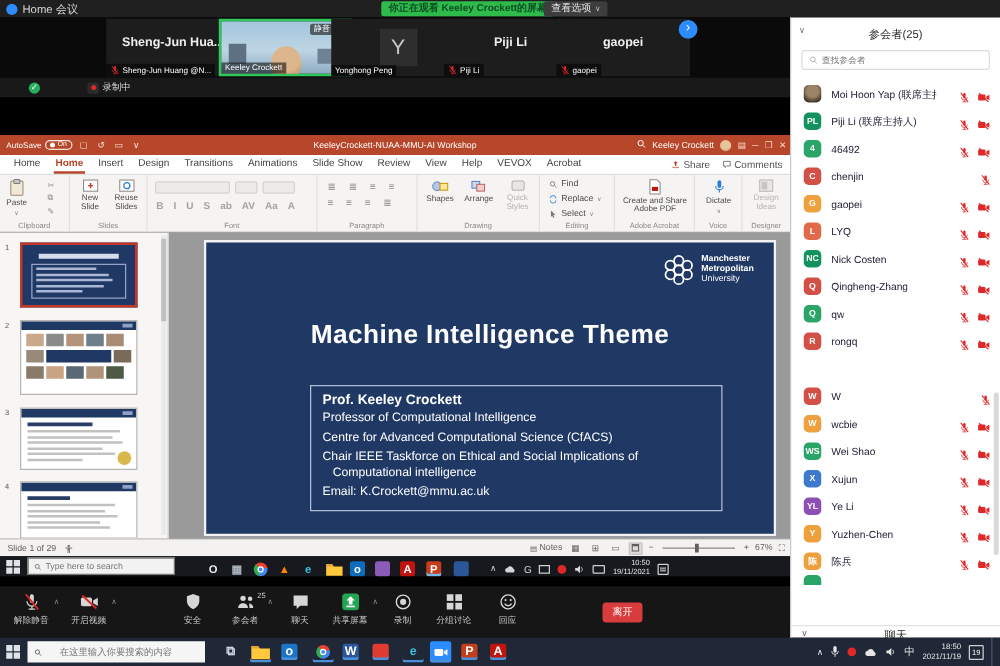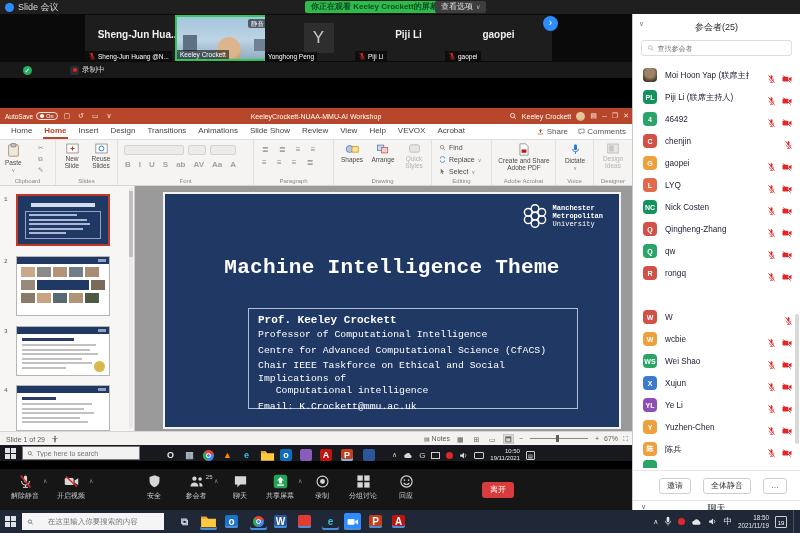--- a/index.html
+++ b/index.html
@@ -79,21 +79,21 @@
   .grp { position:absolute; top:0; height:45px; border-right:1px solid #e3e1df; }
   .grplabel { position:absolute; bottom:1px; left:0; right:0; text-align:center; font-size:6px; color:#8a8886; }
   .bigbtn { position:absolute; display:flex; flex-direction:column; align-items:center; gap:1px; color:#4a4a4a; text-align:center; }
   .ml { white-space:pre-line; line-height:1.15; text-align:center; }
   .combo { position:absolute; background:#ecebe9; border:1px solid #d5d2cf; border-radius:2px; }
   .fbtn { color:#a5a3a1; font-weight:bold; font-size:8px; }
   .gicon { color:#8a8886; }
   .disab { color:#b5b3b1; }
 
   
-  #ppt-content { left:0; top:108px; width:632px; height:245px; background:#9a9a9a; overflow:hidden;font-family:Liberation Mono, monospace; }
+  #ppt-content { left:0; top:108px; width:632px; height:245px; background:#9a9a9a; overflow:hidden; }
   #thumbs { position:absolute; left:0; top:0; width:135px; height:245px; background:#f7f6f5; border-right:1px solid #cfcdcb; }
   .thumbno { position:absolute; left:4px; font-size:6px; color:#555; }
   .thumb { position:absolute; left:16px; width:94px; background:#fff; border:1px solid #b8b6b4; overflow:hidden; }
   #thumb1 { top:8px; height:52px; background:#203864; border:2px solid #c0392b; }
   #thumb1 .tl { margin:7px auto 4px; width:64px; height:4px; background:#d4dcee; }
   #thumb1 .tbox { margin:2px 7px; border:1px solid #93a2c6; height:28px; padding:2px 3px; }
   #thumb1 .tbox i { display:block; height:2px; background:#aab7d6; margin-bottom:2.5px; }
   .thumbhdr { height:7px; background:#203864; position:relative; }
   .thumbhdr::after { content:""; position:absolute; right:3px; top:2px; width:8px; height:3px; background:#8fa0c4; }
   #thumb2 { top:70px; height:60px; }
@@ -193,21 +193,21 @@
   #chattitle { position:absolute; left:0; right:0; top:488px; text-align:center; font-size:9px; color:#2b2b2b; }
   #pscroll { position:absolute; right:1px; top:300px; width:4px; height:130px; background:#d9d9d9; border-radius:2px; }
 </style>
 </head>
 <body>
 
 <div id="root">
 
   <div id="topbar" class="abs">
     <span class="zicon"></span>
-    <span class="ztitle">Slide 会议</span>
+    <span class="ztitle">Home 会议</span>
   </div>
   <div id="watchbadge" class="abs" style="background: rgb(47, 187, 76);">你正在观看 Keeley Crockett的屏幕</div>
   <div id="viewopt" class="abs">
     <span>查看选项</span><span class="c">∨</span>
   </div>
 
   <div id="videostrip" class="abs">
       <div class="vtile" style="left: 85px;">
         <div class="vname">Sheng-Jun Hua...</div>
         <div class="vlabel">
@@ -1096,24 +1096,19 @@
               </svg></span>
             <span class="ci"><svg width="100%" height="100%" viewBox="0 0 16 16">
                 <rect x="0.8" y="4.2" width="9.4" height="7.6" rx="1.5" fill="#e02828"></rect>
                 <path d="M11.2 6.8l4-2.4v7.2l-4-2.4z" fill="#e02828"></path>
                 <line x1="2" y1="2.6" x2="14" y2="13.6" stroke="#e02828" stroke-width="1.6"></line>
               </svg></span>
           </span>
         </div>
       </div>
     <div id="ppartial"></div>
-    <div id="pfooter">
-      <span class="pfbtn" style="left:26px;">邀请</span>
-      <span class="pfbtn" style="left:70px;">全体静音</span>
-      <span class="pfbtn" style="left:130px;">…</span>
-    </div>
     <div id="chatsec"></div>
     <span id="chatcaret">∨</span>
     <div id="chattitle">聊天</div>
     <div id="pscroll"></div>
   </div>
 
 </div>
 
 </body></html>

